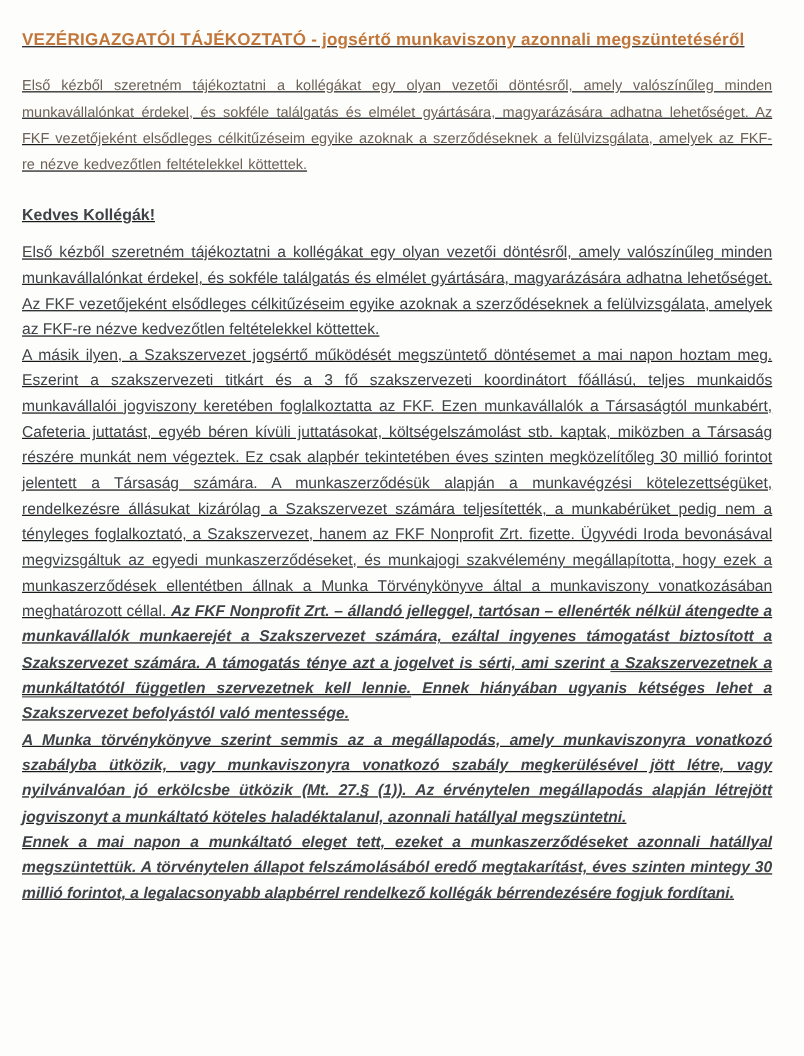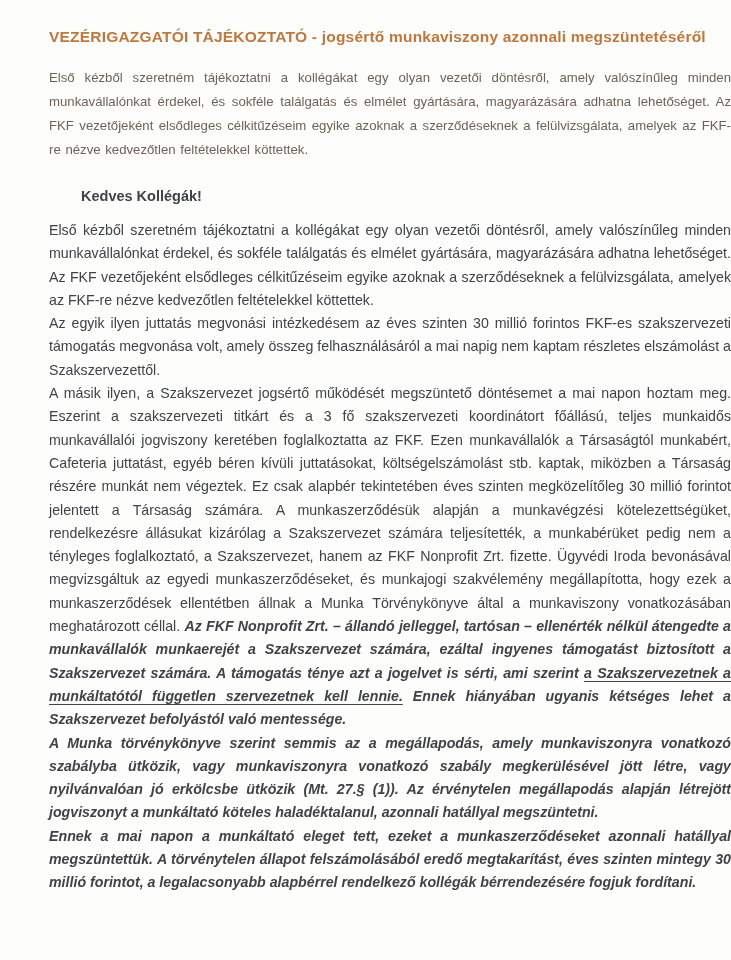--- a/index.html
+++ b/index.html
@@ -7,21 +7,22 @@
     width: 731px;
     background: #fcfcfb;
     font-family: "Liberation Sans", "DejaVu Sans", sans-serif;
     overflow: hidden;
   }
   .page {
     position: relative;
     width: 731px;
     height: 960px;
     background: #fdfdfc;
-    padding: 27px 0 0 49px;
+    padding: 27px 0 0 20px;
+    text-decoration: underline;
   }
   .title {
     width: 660px;
     font-size: 15.5px;
     font-weight: 700;
     letter-spacing: 0.2px;
     color: var(--title-color, #c1773b);
     line-height: 20px;
   }
   .lead {
@@ -31,21 +32,20 @@
     line-height: 24px;
     text-align: justify;
     color: var(--lead-color, #6e6257);
     word-spacing: 1px;
   }
   .greeting {
     margin-top: 26px;
     font-size: 14.5px;
     font-weight: 700;
     color: var(--body-color, #3f4347);
-    margin-left: 32px;
   }
   .body-block {
     width: 682px;
     margin-top: 15px;
     font-size: 14.2px;
     line-height: 23.3px;
     text-align: justify;
     color: var(--body-color, #3f4347);
   }
   .para { margin: 0; }
@@ -61,19 +61,18 @@
 </style>
 </head>
 <body>
 
 <div class="page">
   <h1 class="title">VEZÉRIGAZGATÓI TÁJÉKOZTATÓ - jogsértő munkaviszony azonnali megszüntetéséről</h1>
   <p class="lead">Első kézből szeretném tájékoztatni a kollégákat egy olyan vezetői döntésről, amely valószínűleg minden munkavállalónkat érdekel, és sokféle találgatás és elmélet gyártására, magyarázására adhatna lehetőséget. Az FKF vezetőjeként elsődleges célkitűzéseim egyike azoknak a szerződéseknek a felülvizsgálata, amelyek az FKF-re nézve kedvezőtlen feltételekkel köttettek.</p>
   <p class="greeting">Kedves Kollégák!</p>
   <div class="body-block" id="doc-body">
       <p class="para"><span class="seg-normal">Első kézből szeretném tájékoztatni a kollégákat egy olyan vezetői döntésről, amely valószínűleg minden munkavállalónkat érdekel, és sokféle találgatás és elmélet gyártására, magyarázására adhatna lehetőséget. Az FKF vezetőjeként elsődleges célkitűzéseim egyike azoknak a szerződéseknek a felülvizsgálata, amelyek az FKF-re nézve kedvezőtlen feltételekkel köttettek.</span></p>
-      <p class="para"><span class="seg-normal">Az egyik ilyen juttatás megvonási intézkedésem az éves szinten 30 millió forintos FKF-es szakszervezeti támogatás megvonása volt, amely összeg felhasználásáról a mai napig nem kaptam részletes elszámolást a Szakszervezettől.</span></p>
       <p class="para"><span class="seg-normal">A másik ilyen, a Szakszervezet jogsértő működését megszüntető döntésemet a mai napon hoztam meg. Eszerint a szakszervezeti titkárt és a 3 fő szakszervezeti koordinátort főállású, teljes munkaidős munkavállalói jogviszony keretében foglalkoztatta az FKF. Ezen munkavállalók a Társaságtól munkabért, Cafeteria juttatást, egyéb béren kívüli juttatásokat, költségelszámolást stb. kaptak, miközben a Társaság részére munkát nem végeztek. Ez csak alapbér tekintetében éves szinten megközelítőleg 30 millió forintot jelentett a Társaság számára. A munkaszerződésük alapján a munkavégzési kötelezettségüket, rendelkezésre állásukat kizárólag a Szakszervezet számára teljesítették, a munkabérüket pedig nem a tényleges foglalkoztató, a Szakszervezet, hanem az FKF Nonprofit Zrt. fizette. Ügyvédi Iroda bevonásával megvizsgáltuk az egyedi munkaszerződéseket, és munkajogi szakvélemény megállapította, hogy ezek a munkaszerződések ellentétben állnak a Munka Törvénykönyve által a munkaviszony vonatkozásában meghatározott céllal. </span><span class="seg-bold-italic">Az FKF Nonprofit Zrt. – állandó jelleggel, tartósan – ellenérték nélkül átengedte a munkavállalók munkaerejét a Szakszervezet számára, ezáltal ingyenes támogatást biztosított a Szakszervezet számára. A támogatás ténye azt a jogelvet is sérti, ami szerint </span><span class="seg-bold-italic-underline">a Szakszervezetnek a munkáltatótól független szervezetnek kell lennie.</span><span class="seg-bold-italic"> Ennek hiányában ugyanis kétséges lehet a Szakszervezet befolyástól való mentessége.</span></p>
       <p class="para"><span class="seg-bold-italic">A Munka törvénykönyve szerint semmis az a megállapodás, amely munkaviszonyra vonatkozó szabályba ütközik, vagy munkaviszonyra vonatkozó szabály megkerülésével jött létre, vagy nyilvánvalóan jó erkölcsbe ütközik (Mt. 27.§ (1)). Az érvénytelen megállapodás alapján létrejött jogviszonyt a munkáltató köteles haladéktalanul, azonnali hatállyal megszüntetni.</span></p>
       <p class="para"><span class="seg-bold-italic">Ennek a mai napon a munkáltató eleget tett, ezeket a munkaszerződéseket azonnali hatállyal megszüntettük. A törvénytelen állapot felszámolásából eredő megtakarítást, éves szinten mintegy 30 millió forintot, a legalacsonyabb alapbérrel rendelkező kollégák bérrendezésére fogjuk fordítani.</span></p>
     </div>
 
 </div>
 
 </body></html>

